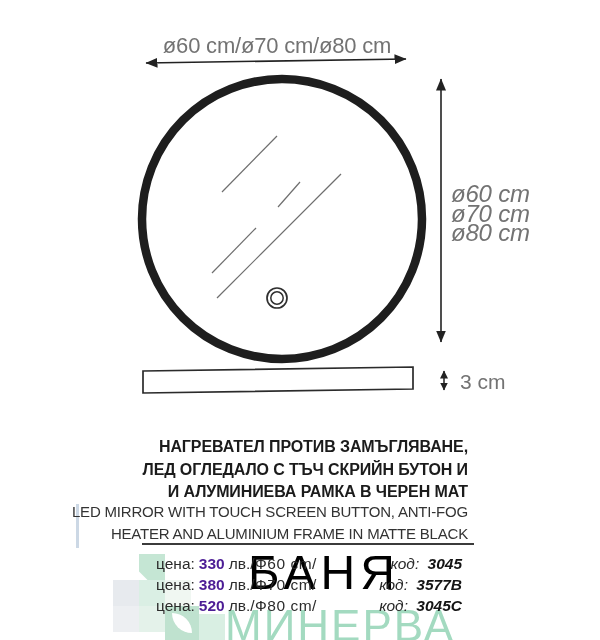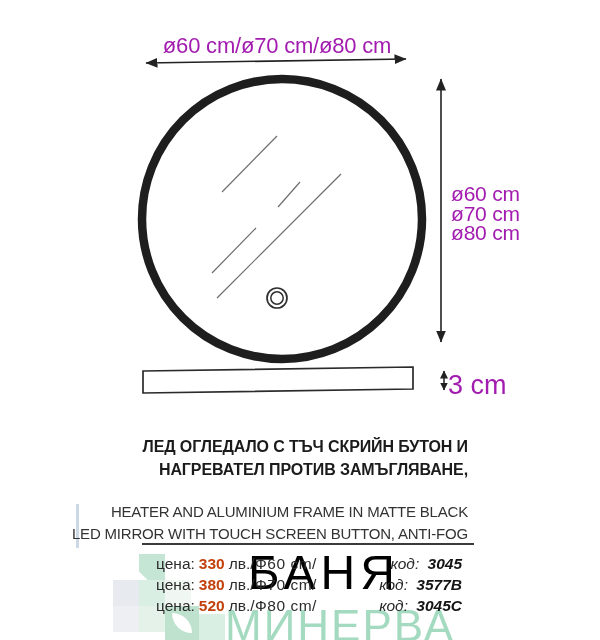--- a/index.html
+++ b/index.html
@@ -36,30 +36,30 @@
     position:absolute;left:7px;top:7px;width:20px;height:20px;background:#fff;
     border-radius:0 100% 0 100%;
   }
   .sq-h{left:199px;top:614px;width:26px;height:26px;background:#d9efe3;}
   .scan-line{position:absolute;left:76px;top:504px;width:3px;height:44px;background:#ccd8e5;}
 
   
   .diagram-svg{position:absolute;left:0;top:0;z-index:2;}
 
   .dim-label{
-    position:absolute;z-index:3;color:#a21caf;white-space:nowrap;
+    position:absolute;z-index:3;color:#737373;white-space:nowrap;
   }
   .top-dim{
     left:127px;top:33px;width:300px;text-align:center;
     font-size:22px;letter-spacing:-0.2px;
   }
   .side-dims{
-    left:451px;top:184px;font-size:21px;line-height:19.5px;letter-spacing:-0.2px;
-  }
-  .thickness-dim{left:448px;top:370px;font-size:27px;}
+    left:451px;top:184px;font-size:24px;line-height:19.5px;letter-spacing:-0.2px;font-style:italic;
+  }
+  .thickness-dim{left:460px;top:370px;font-size:21px;}
 
   
   .desc-bg{
     position:absolute;right:132px;top:436px;z-index:3;
     font-size:16px;font-weight:700;line-height:22.5px;
     text-align:right;color:#1b1b1b;letter-spacing:-0.1px;white-space:nowrap;
   }
   .desc-en{
     position:absolute;right:132px;top:501px;z-index:3;
     font-size:15px;font-weight:400;line-height:22px;
@@ -69,21 +69,21 @@
     position:absolute;left:142px;top:543px;width:332px;height:2px;
     background:#3b3b3b;z-index:3;
   }
 
   
   .price-col{position:absolute;left:156px;top:555px;z-index:4;}
   .price-row{
     display:flex;align-items:baseline;height:16px;margin-bottom:5px;
     font-size:15.5px;color:#2b2b2b;white-space:nowrap;
   }
-  .price-row .val{font-weight:700;color:#c2410c;margin:0 4px;}
+  .price-row .val{font-weight:700;color:#4c1d95;margin:0 4px;}
   .price-row .size{letter-spacing:0.5px;text-align:center;}
   .code-col{position:absolute;right:138px;top:555px;z-index:4;text-align:right;font-style:italic;}
   .code-row{
     height:16px;margin-bottom:5px;font-size:15.5px;color:#2b2b2b;white-space:nowrap;
   }
   .code-row .val{font-weight:700;color:#141414;margin-left:4px;}
 </style>
 </head>
 <body>
 
@@ -144,27 +144,28 @@
 
   <div class="dim-label side-dims">
     <div>ø60 cm</div>
     <div>ø70 cm</div>
     <div>ø80 cm</div>
   </div>
 
   <div class="dim-label thickness-dim">3 cm</div>
 
   <div class="desc-bg">
+    <div>НАГРЕВАТЕЛ ПРОТИВ ЗАМЪГЛЯВАНЕ,</div>
     <div>ЛЕД ОГЛЕДАЛО С ТЪЧ СКРИЙН БУТОН И</div>
-    <div>НАГРЕВАТЕЛ ПРОТИВ ЗАМЪГЛЯВАНЕ,</div>
+    <div>И АЛУМИНИЕВА РАМКА В ЧЕРЕН МАТ</div>
   </div>
 
   <div class="desc-en">
+    <div>LED MIRROR WITH TOUCH SCREEN BUTTON, ANTI-FOG</div>
     <div>HEATER AND ALUMINIUM FRAME IN MATTE BLACK</div>
-    <div>LED MIRROR WITH TOUCH SCREEN BUTTON, ANTI-FOG</div>
   </div>
 
   <div class="divider"></div>
 
   <div class="price-col">
     <div class="price-row">
       <span>цена:</span>
       <span class="val">330</span>
       <span>лв.</span>
       <span class="size">/Ф60 cm/</span>

